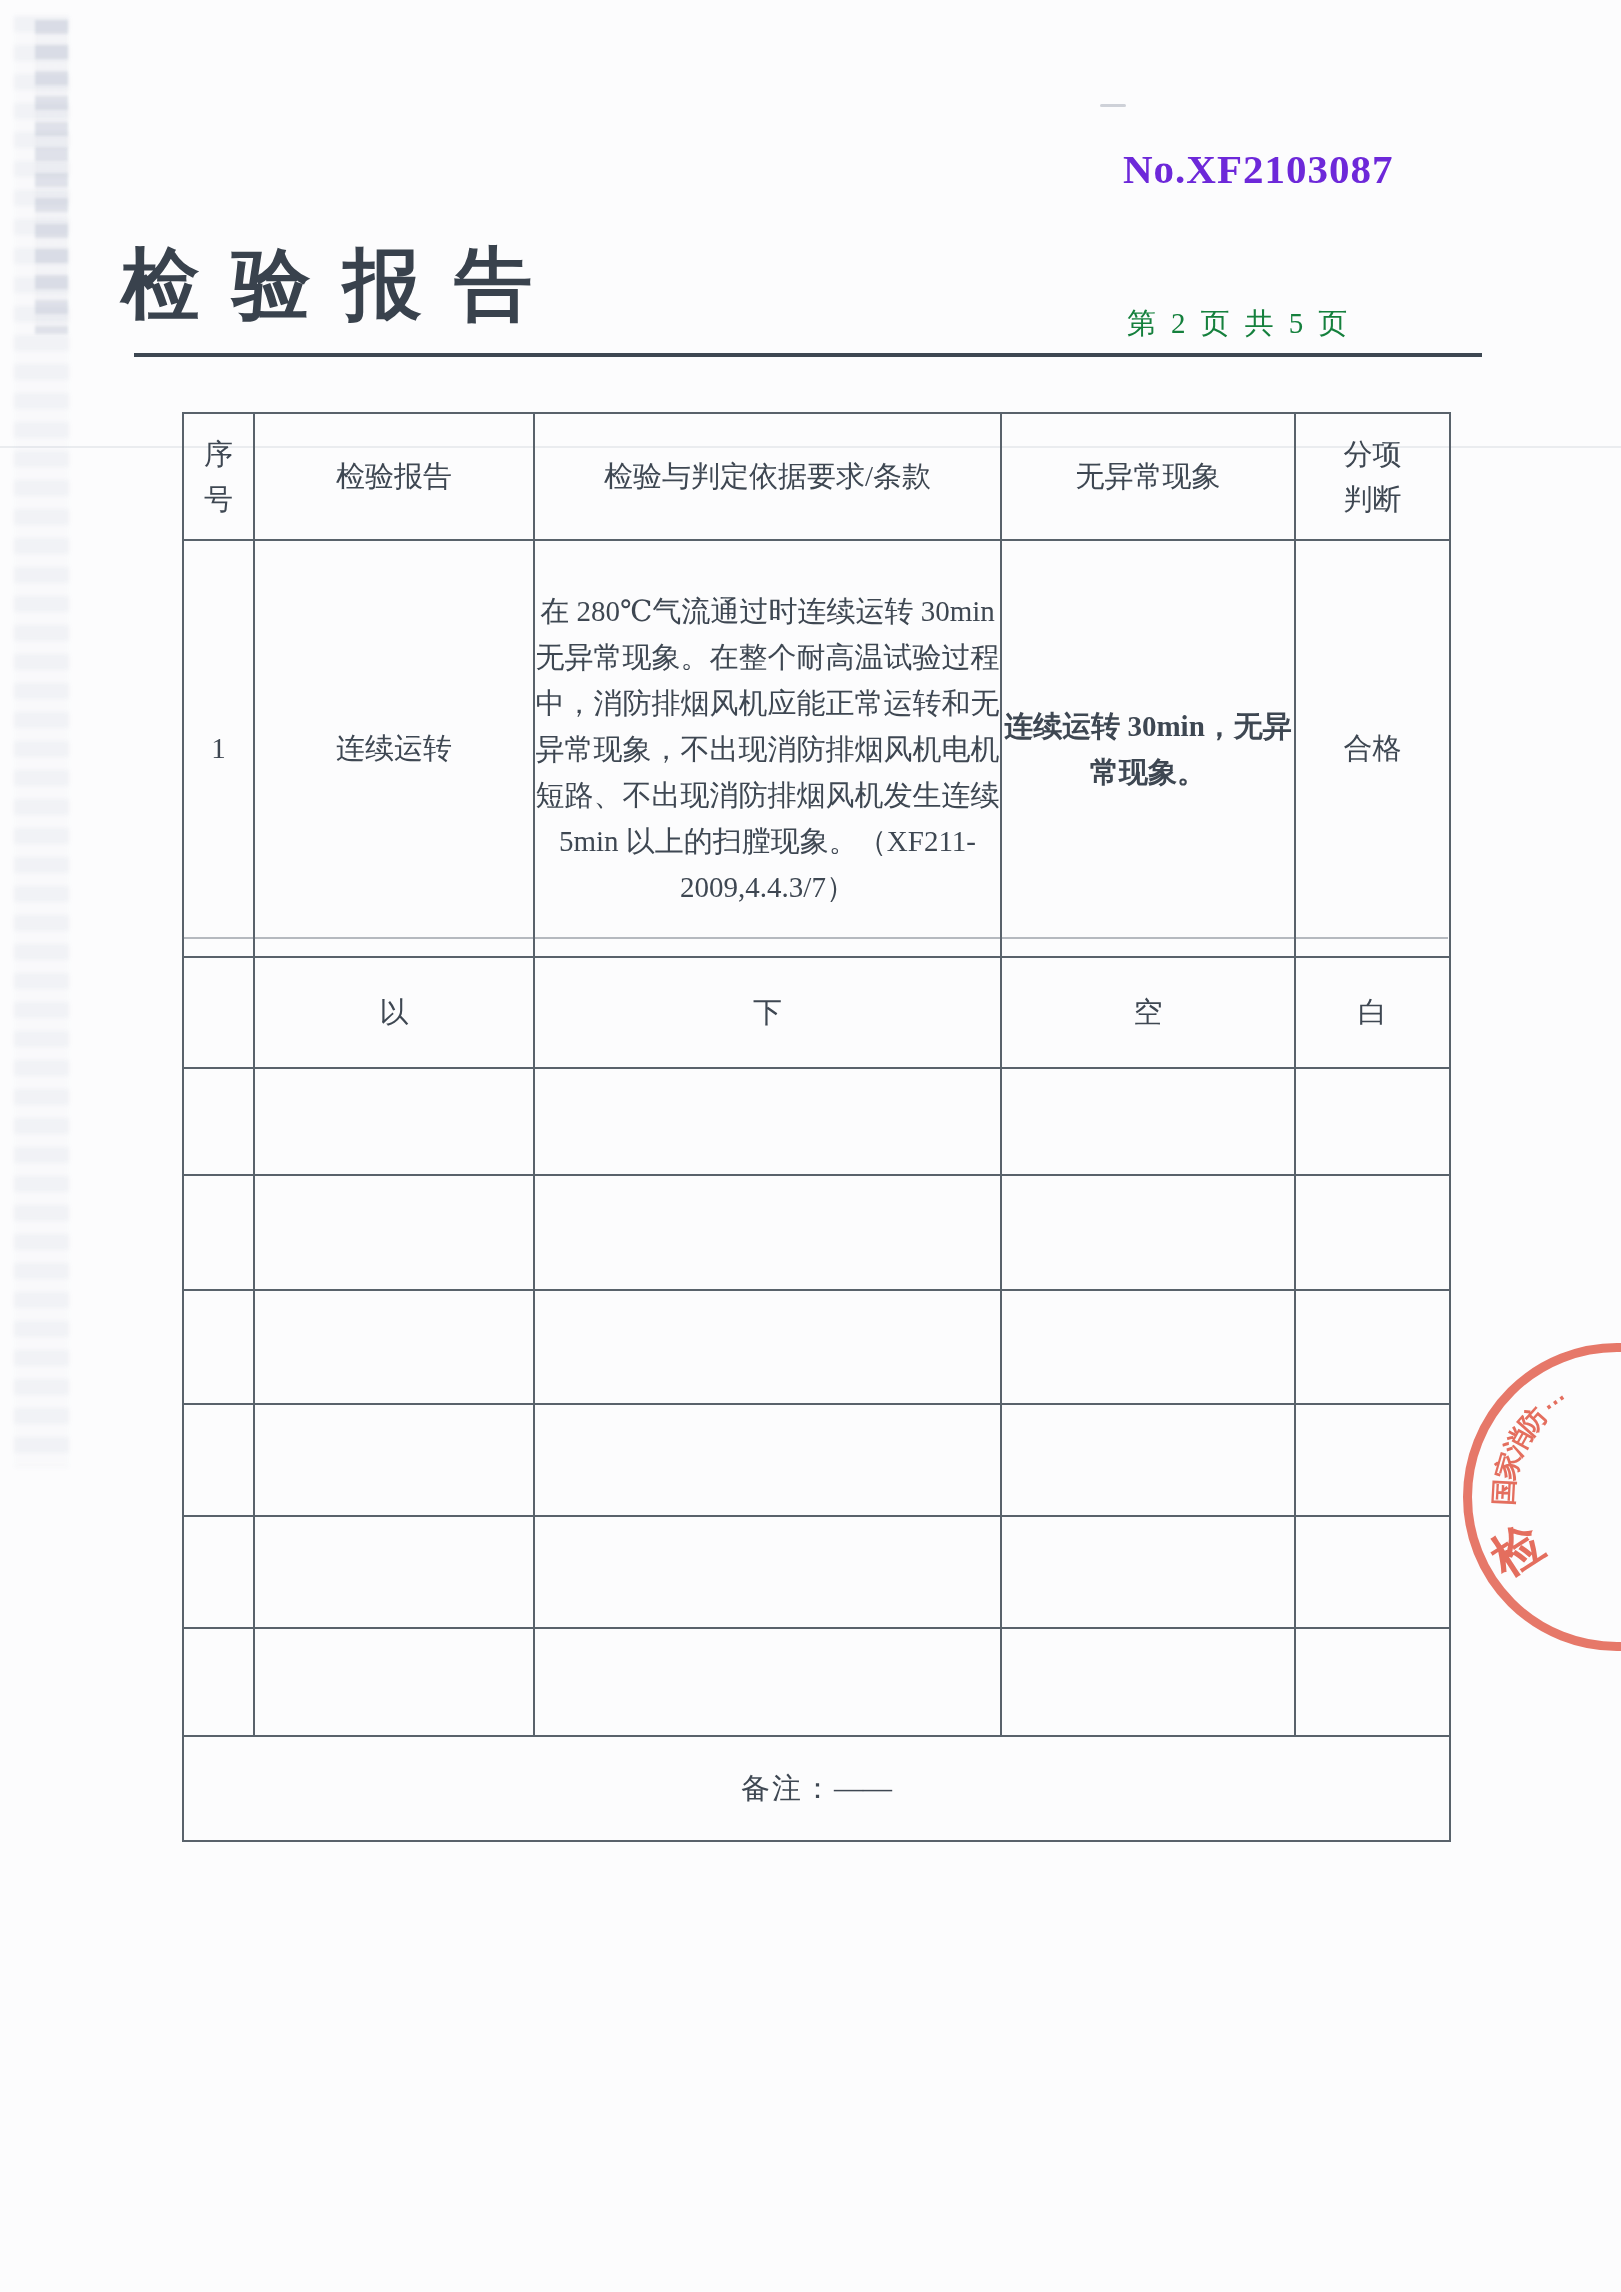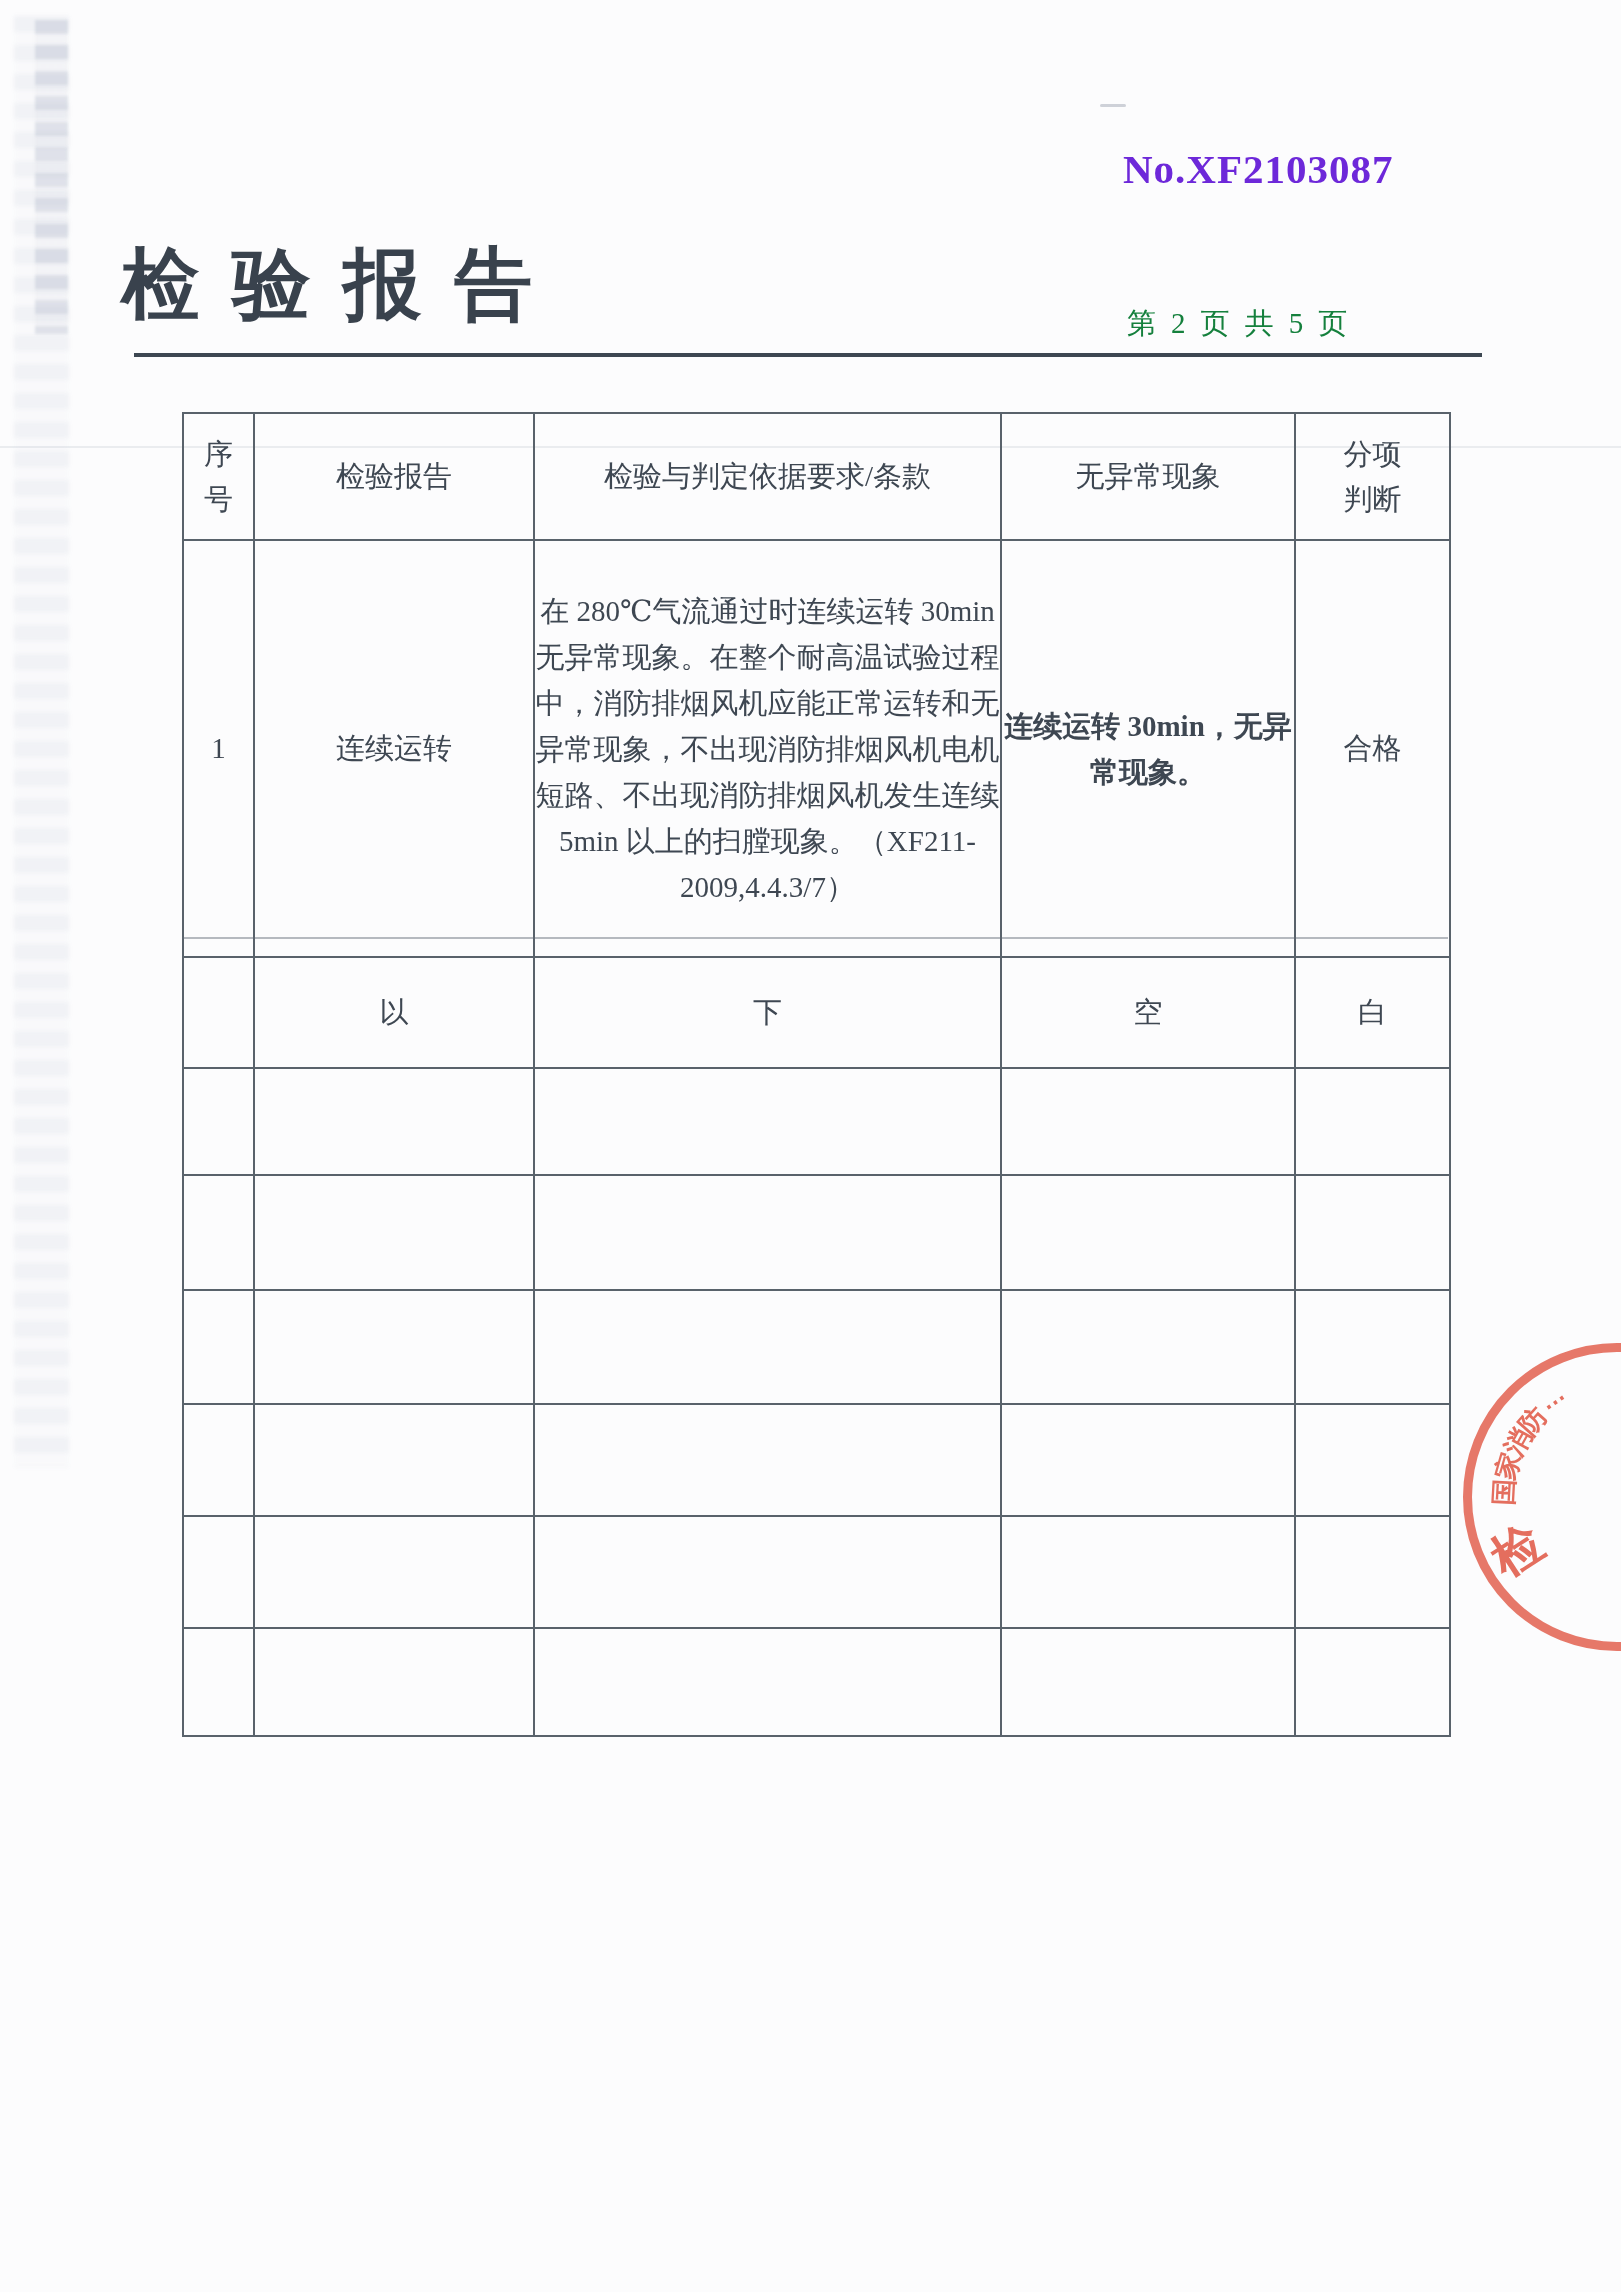--- a/index.html
+++ b/index.html
@@ -218,20 +218,25 @@
           <td></td>
       </tr>
       <tr class="h-e6">
         <td></td>
           <td></td>
           <td></td>
           <td></td>
           <td></td>
       </tr>
 
+      <tr class="h-remarks">
+        <td class="remarks" colspan="5">
+          <span>备注：</span><span class="remarks-dash">——</span>
+        </td>
+      </tr>
     </tbody>
   </table>
 
   <div class="shadow-line"></div>
 
   <div class="seal-arc"></div>
   <span class="seal-char seal-c1">国</span>
   <span class="seal-char seal-c2">家</span>
   <span class="seal-char seal-c3">消</span>
   <span class="seal-char seal-c4">防</span>

